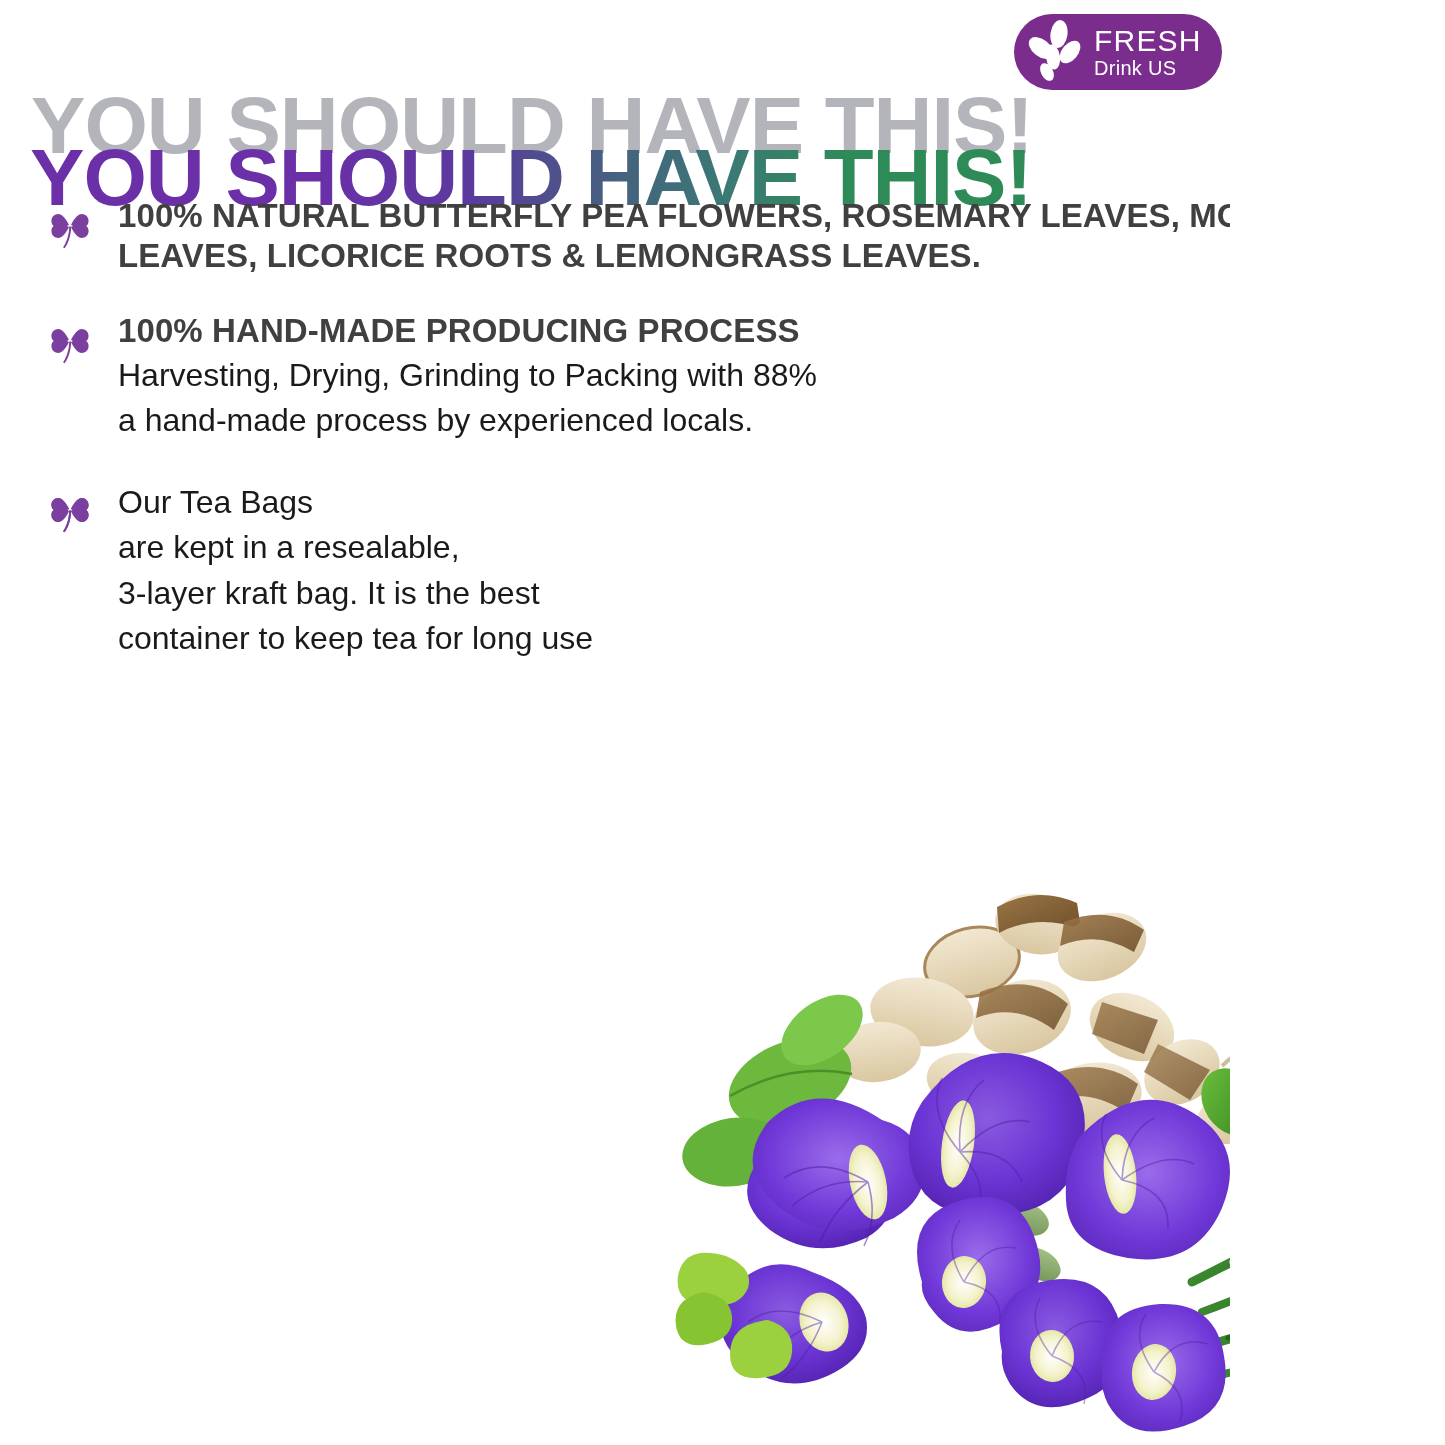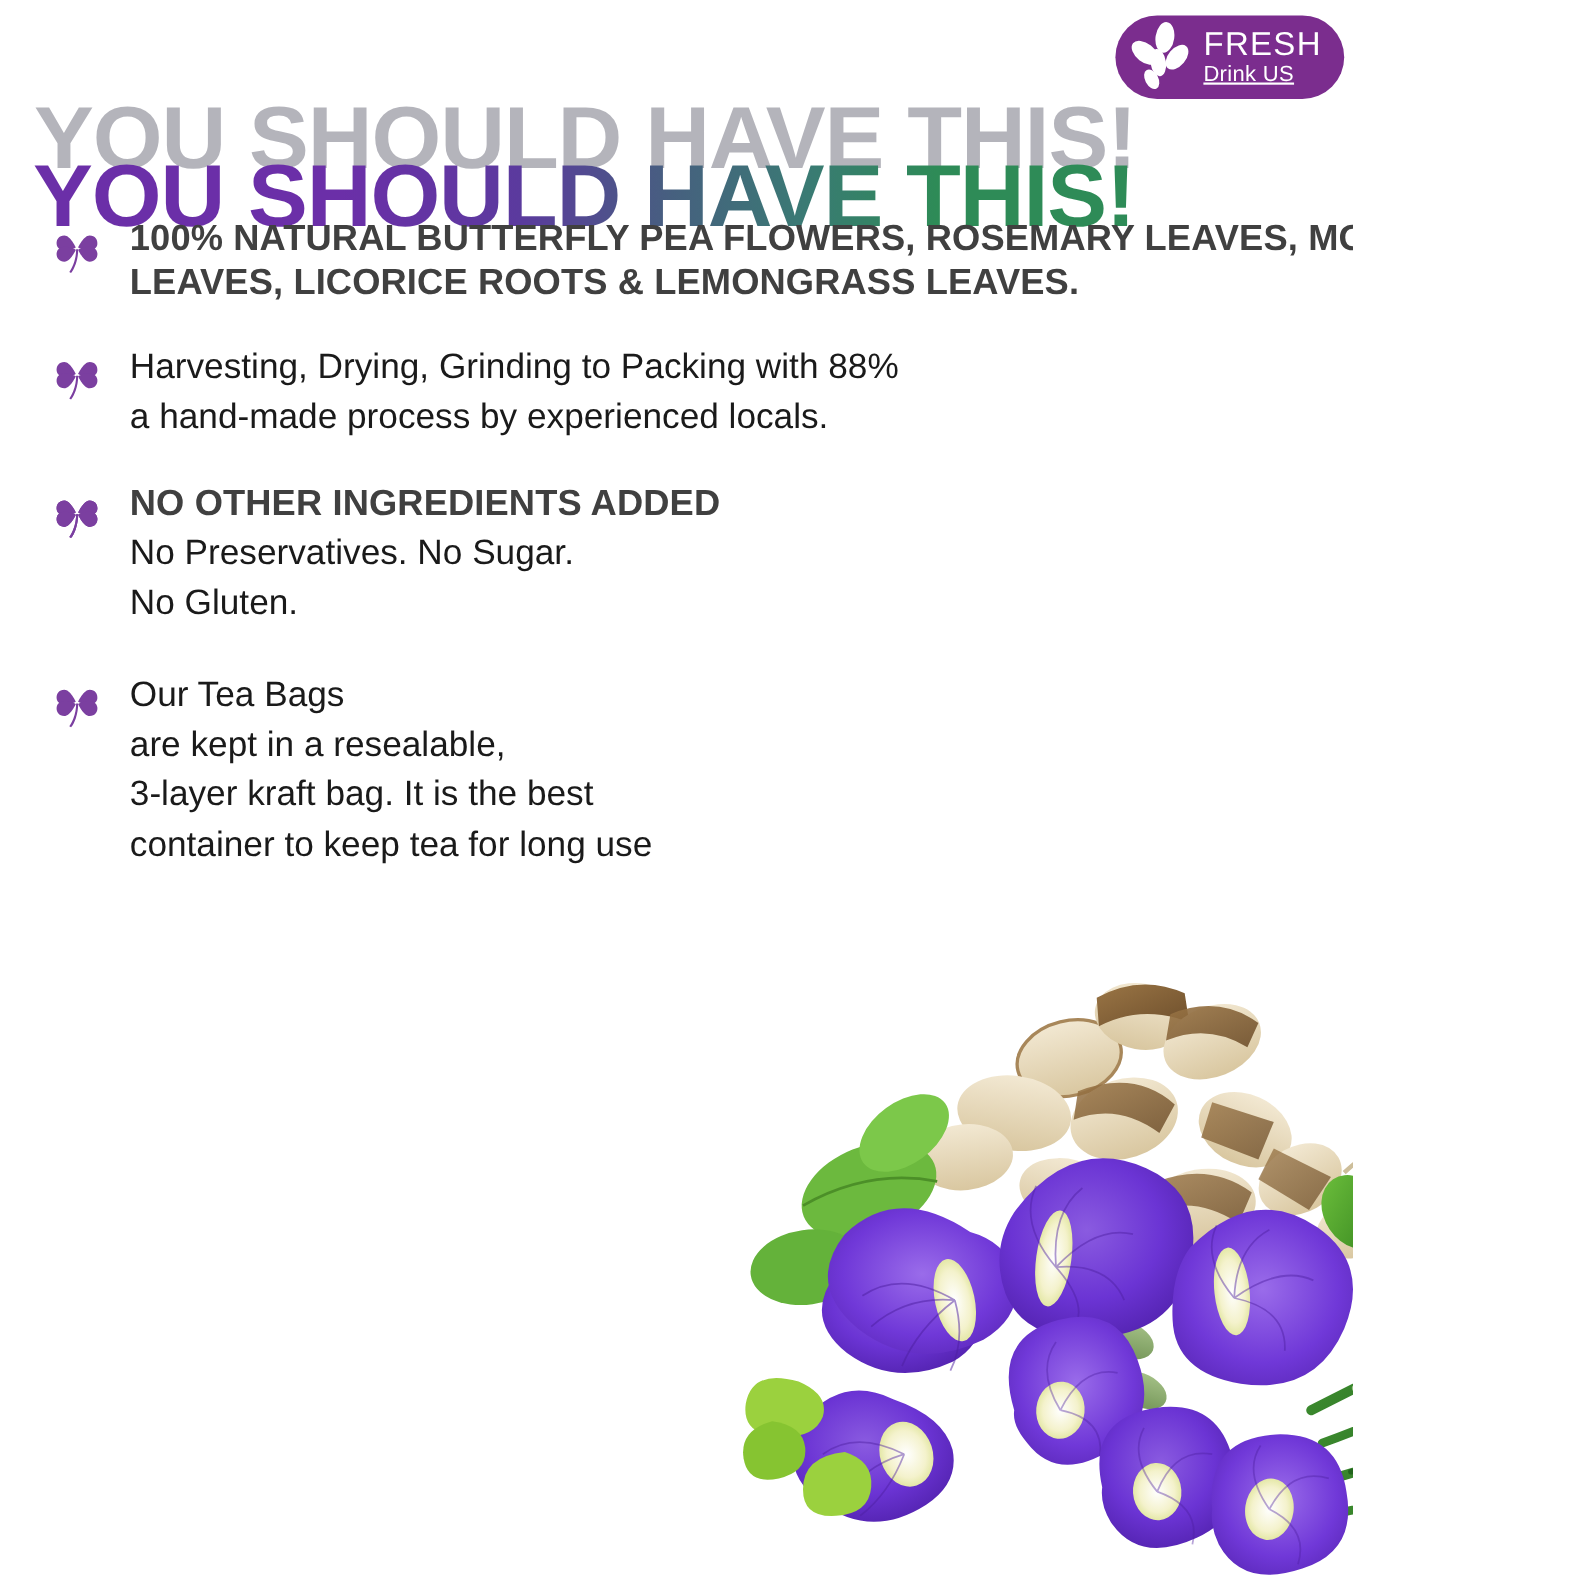--- a/index.html
+++ b/index.html
@@ -49,21 +49,20 @@
     font-size: 30px;
     font-weight: 400;
     letter-spacing: 1.2px;
   }
   .brand-text .drink {
     color: #ffffff;
     font-size: 20px;
     font-weight: 400;
     letter-spacing: 0.3px;
     margin-top: 2px;
-    text-decoration: underline;
   }
 
   
   .headline {
     position: absolute;
     left: 30px;
     top: 84px;
     font-size: 80px;
     font-weight: bold;
     letter-spacing: -1px;
@@ -200,54 +199,39 @@
         <svg viewBox="0 0 44 46" width="44" height="46" aria-hidden="true">
           <g fill="#7B3FA0">
             <path d="M21 20 C21 20 16 9 10.5 9 C5.5 9 3 13 3.5 17 C4 21.5 9 23.5 14 22.5 C18 21.7 21 20 21 20 Z"></path>
             <path d="M23 20 C23 20 28 9 33.5 9 C38.5 9 41 13 40.5 17 C40 21.5 35 23.5 30 22.5 C26 21.7 23 20 23 20 Z"></path>
             <path d="M21 22 C21 22 16 33 10.5 33 C5.5 33 3 29 3.5 25 C4 20.5 9 18.5 14 19.5 C18 20.3 21 22 21 22 Z"></path>
             <path d="M23 22 C23 22 28 33 33.5 33 C38.5 33 41 29 40.5 25 C40 20.5 35 18.5 30 19.5 C26 20.3 23 22 23 22 Z"></path>
             <path d="M21.2 21.5 C21.2 26 20.4 31 18.6 35.4 C17.4 38.4 16.2 40.6 15 42.2 L16.6 43.2 C18.2 41.2 19.6 38.6 20.8 35.3 C22.4 30.9 23.1 26 23.1 21.6 Z"></path>
           </g>
         </svg>
       </span>
+      <p class="bullet-title">100% HAND-MADE PRODUCING PROCESS</p>
       <p class="bullet-body">Harvesting, Drying, Grinding to Packing with 88%
 a hand-made process by experienced locals.</p>
     </div>
 
     <div class="bullet b3">
       <span class="clover">
         <svg viewBox="0 0 44 46" width="44" height="46" aria-hidden="true">
           <g fill="#7B3FA0">
             <path d="M21 20 C21 20 16 9 10.5 9 C5.5 9 3 13 3.5 17 C4 21.5 9 23.5 14 22.5 C18 21.7 21 20 21 20 Z"></path>
             <path d="M23 20 C23 20 28 9 33.5 9 C38.5 9 41 13 40.5 17 C40 21.5 35 23.5 30 22.5 C26 21.7 23 20 23 20 Z"></path>
             <path d="M21 22 C21 22 16 33 10.5 33 C5.5 33 3 29 3.5 25 C4 20.5 9 18.5 14 19.5 C18 20.3 21 22 21 22 Z"></path>
             <path d="M23 22 C23 22 28 33 33.5 33 C38.5 33 41 29 40.5 25 C40 20.5 35 18.5 30 19.5 C26 20.3 23 22 23 22 Z"></path>
             <path d="M21.2 21.5 C21.2 26 20.4 31 18.6 35.4 C17.4 38.4 16.2 40.6 15 42.2 L16.6 43.2 C18.2 41.2 19.6 38.6 20.8 35.3 C22.4 30.9 23.1 26 23.1 21.6 Z"></path>
           </g>
         </svg>
       </span>
     </div>
 
-    <div class="bullet b4">
-      <span class="clover">
-        <svg viewBox="0 0 44 46" width="44" height="46" aria-hidden="true">
-          <g fill="#7B3FA0">
-            <path d="M21 20 C21 20 16 9 10.5 9 C5.5 9 3 13 3.5 17 C4 21.5 9 23.5 14 22.5 C18 21.7 21 20 21 20 Z"></path>
-            <path d="M23 20 C23 20 28 9 33.5 9 C38.5 9 41 13 40.5 17 C40 21.5 35 23.5 30 22.5 C26 21.7 23 20 23 20 Z"></path>
-            <path d="M21 22 C21 22 16 33 10.5 33 C5.5 33 3 29 3.5 25 C4 20.5 9 18.5 14 19.5 C18 20.3 21 22 21 22 Z"></path>
-            <path d="M23 22 C23 22 28 33 33.5 33 C38.5 33 41 29 40.5 25 C40 20.5 35 18.5 30 19.5 C26 20.3 23 22 23 22 Z"></path>
-            <path d="M21.2 21.5 C21.2 26 20.4 31 18.6 35.4 C17.4 38.4 16.2 40.6 15 42.2 L16.6 43.2 C18.2 41.2 19.6 38.6 20.8 35.3 C22.4 30.9 23.1 26 23.1 21.6 Z"></path>
-          </g>
-        </svg>
-      </span>
-      <p class="bullet-title">NO OTHER INGREDIENTS ADDED</p>
-      <p class="bullet-body">No Preservatives. No Sugar.
-No Gluten.</p>
-    </div>
 
     <div class="bullet b5">
       <span class="clover">
         <svg viewBox="0 0 44 46" width="44" height="46" aria-hidden="true">
           <g fill="#7B3FA0">
             <path d="M21 20 C21 20 16 9 10.5 9 C5.5 9 3 13 3.5 17 C4 21.5 9 23.5 14 22.5 C18 21.7 21 20 21 20 Z"></path>
             <path d="M23 20 C23 20 28 9 33.5 9 C38.5 9 41 13 40.5 17 C40 21.5 35 23.5 30 22.5 C26 21.7 23 20 23 20 Z"></path>
             <path d="M21 22 C21 22 16 33 10.5 33 C5.5 33 3 29 3.5 25 C4 20.5 9 18.5 14 19.5 C18 20.3 21 22 21 22 Z"></path>
             <path d="M23 22 C23 22 28 33 33.5 33 C38.5 33 41 29 40.5 25 C40 20.5 35 18.5 30 19.5 C26 20.3 23 22 23 22 Z"></path>
             <path d="M21.2 21.5 C21.2 26 20.4 31 18.6 35.4 C17.4 38.4 16.2 40.6 15 42.2 L16.6 43.2 C18.2 41.2 19.6 38.6 20.8 35.3 C22.4 30.9 23.1 26 23.1 21.6 Z"></path>

